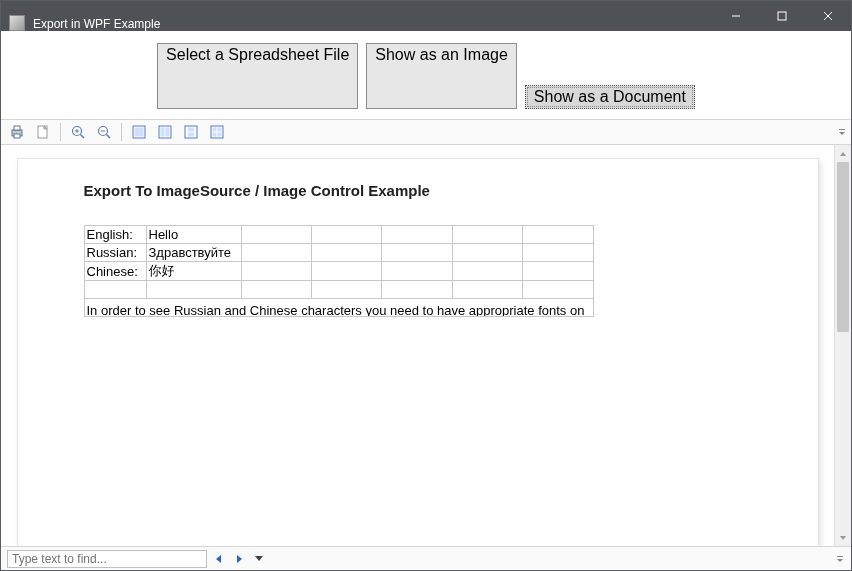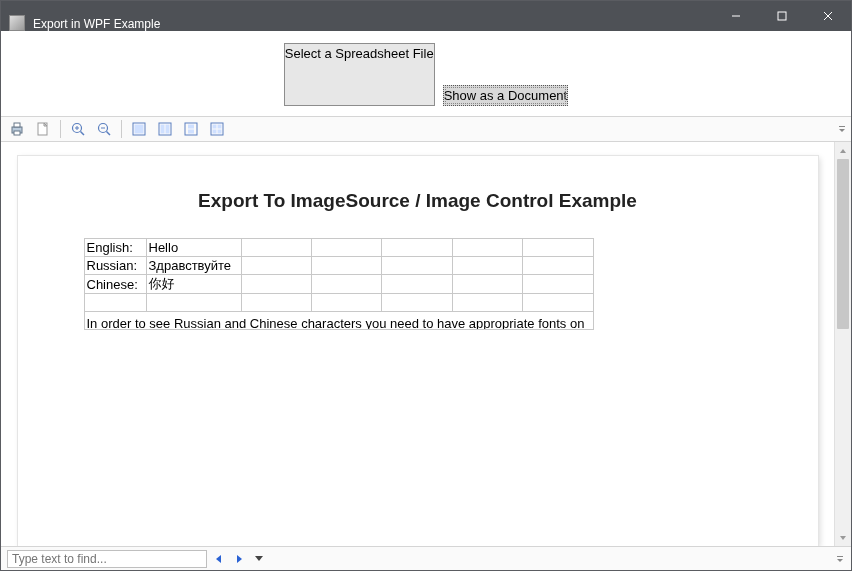--- a/index.html
+++ b/index.html
@@ -4,32 +4,32 @@
 <style>
   * { box-sizing: border-box; }
   html, body { margin: 0; padding: 0; font-family: "Segoe UI", Tahoma, sans-serif; font-size: 13px; background: #fff; }
   .window { width: 852px; height: 571px; border: 1px solid #5a5c61; display: flex; flex-direction: column; background: #fff; }
   .titlebar { height: 30px; background: #4e5156; color: #fff; display: flex; align-items: flex-end; padding: 0 0 0 8px; }
   .titlebar .app-icon { width: 16px; height: 16px; background: linear-gradient(135deg,#ddd,#999); border: 1px solid #888; margin-right: 8px; }
   .titlebar .title { flex: 1; font-size: 12px; }
   .titlebar .win-btn { width: 46px; height: 30px; display: flex; align-items: center; justify-content: center; color: #fff; }
 
   .button-row { display: flex; justify-content: center; gap: 8px; padding: 12px 0 10px 0; }
-  .btn { background: #e7e7e7; border: 1px solid #8d8d8d; padding: 2px 0; font-size: 13px; cursor: default; }
+  .btn { background: #e7e7e7; border: 1px solid #8d8d8d; padding: 2px 8px; font-size: 16px; cursor: default; }
   .btn.active { background: #d8d8d8; border: 1px dotted #555; outline: 1px dotted #888; outline-offset: -3px; margin-top: 42px; }
 
   .toolbar { height: 26px; border-top: 1px solid #d5d5d5; border-bottom: 1px solid #d5d5d5; display: flex; align-items: center; padding: 0 4px; gap: 2px; background: #fafafa; }
   .tool { width: 24px; height: 22px; display: flex; align-items: center; justify-content: center; border: 1px solid transparent; }
   .tool-sep { width: 1px; height: 18px; background: #ccc; margin: 0 3px; }
   .tool-drop { width: 10px; height: 22px; display: flex; align-items: center; justify-content: center; font-size: 8px; color: #666; margin-left: auto; border: 1px solid transparent; }
 
   .viewer-area { flex: 1; display: flex; overflow: hidden; min-height: 0; }
   .page-zone { flex: 1; background: #fff; display: flex; flex-direction: column; align-items: center; padding: 14px 0 0 0; overflow: hidden; }
   .page { width: 800px; height: 420px; background: #fff; box-shadow: 0 0 0 1px #e5e5e5, 2px 2px 6px rgba(0,0,0,0.15); padding: 22px 66px 0 66px; overflow: hidden; }
-  .page h3 { font-size: 19px; font-weight: 600; text-align: center; margin: 12px 0 26px 0; color: #222; }
+  .page h3 { font-size: 15px; font-weight: 600; text-align: left; margin: 1px 0 26px 0; color: #222; }
 
   table.sheet { border-collapse: collapse; width: 510px; border: 1.5px solid #000; table-layout: fixed; padding-left: 28px; }
   table.sheet td { border: 1px solid #c8c8c8; height: 18px; font-size: 13px; padding: 0 2px; overflow: hidden; white-space: nowrap; }
   table.sheet td.lab { width: 62px; }
   table.sheet td.val { width: 95px; }
   table.sheet tr.msg td { position: relative; }
   .overflow-msg { position: absolute; left: 2px; top: 4px; white-space: nowrap; font-size: 13px; }
 
   .vscroll { width: 17px; background: #f0f0f0; display: flex; flex-direction: column; border-left: 1px solid #e0e0e0; }
   .vscroll .arrow { height: 17px; display: flex; align-items: center; justify-content: center; font-size: 9px; color: #666; }
@@ -66,20 +66,21 @@
     <div class="win-btn close">
       <svg width="10" height="10">
           <line x1="1" y1="1" x2="9" y2="9" stroke="#fff" stroke-width="1"></line>
           <line x1="9" y1="1" x2="1" y2="9" stroke="#fff" stroke-width="1"></line>
         </svg>
     </div>
   </div>
 
   <div class="button-row">
     <div class="btn">Select a Spreadsheet File</div>
+    <div class="btn">Show as an Image</div>
     <div class="btn active">Show as a Document</div>
   </div>
 
   <div class="toolbar">
     <div class="tool">
       <svg width="16" height="16">
           <rect x="3" y="6" width="10" height="6" fill="#bcd" stroke="#678"></rect>
           <rect x="5" y="2" width="6" height="4" fill="#fff" stroke="#678"></rect>
           <rect x="5" y="10" width="6" height="4" fill="#fff" stroke="#678"></rect>
         </svg>

